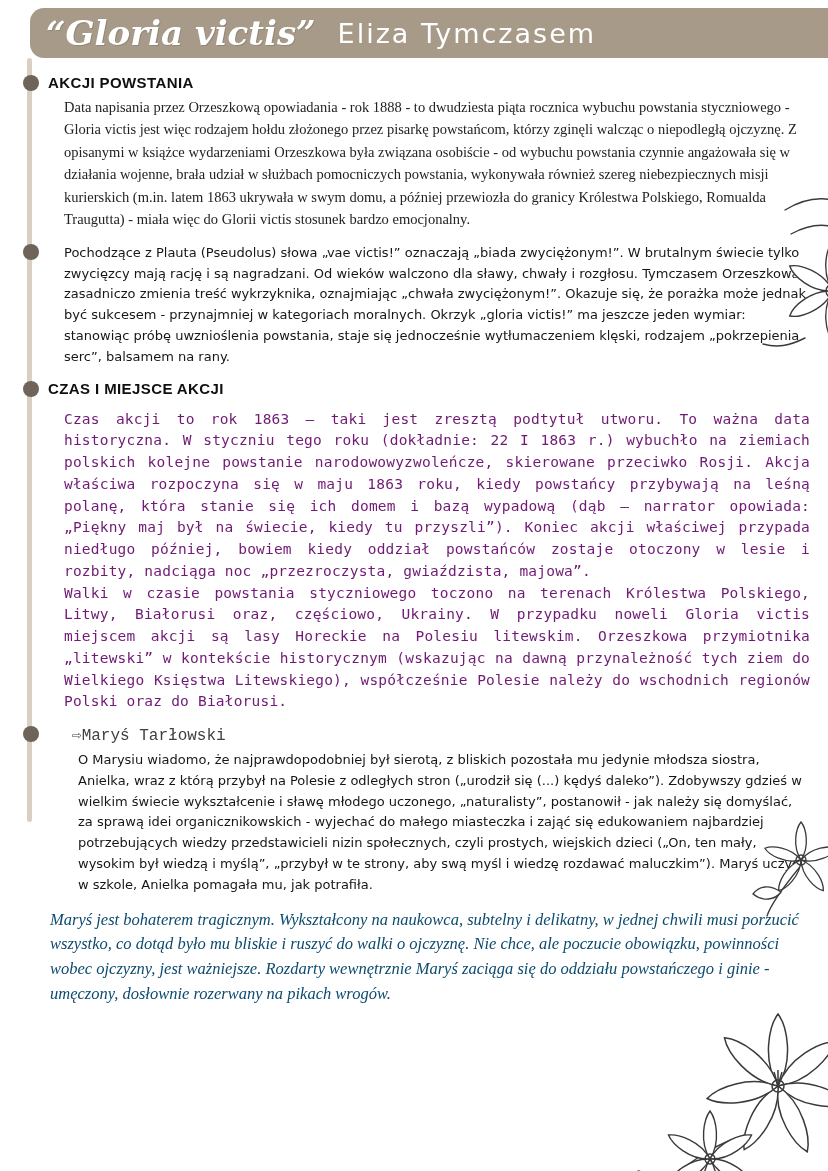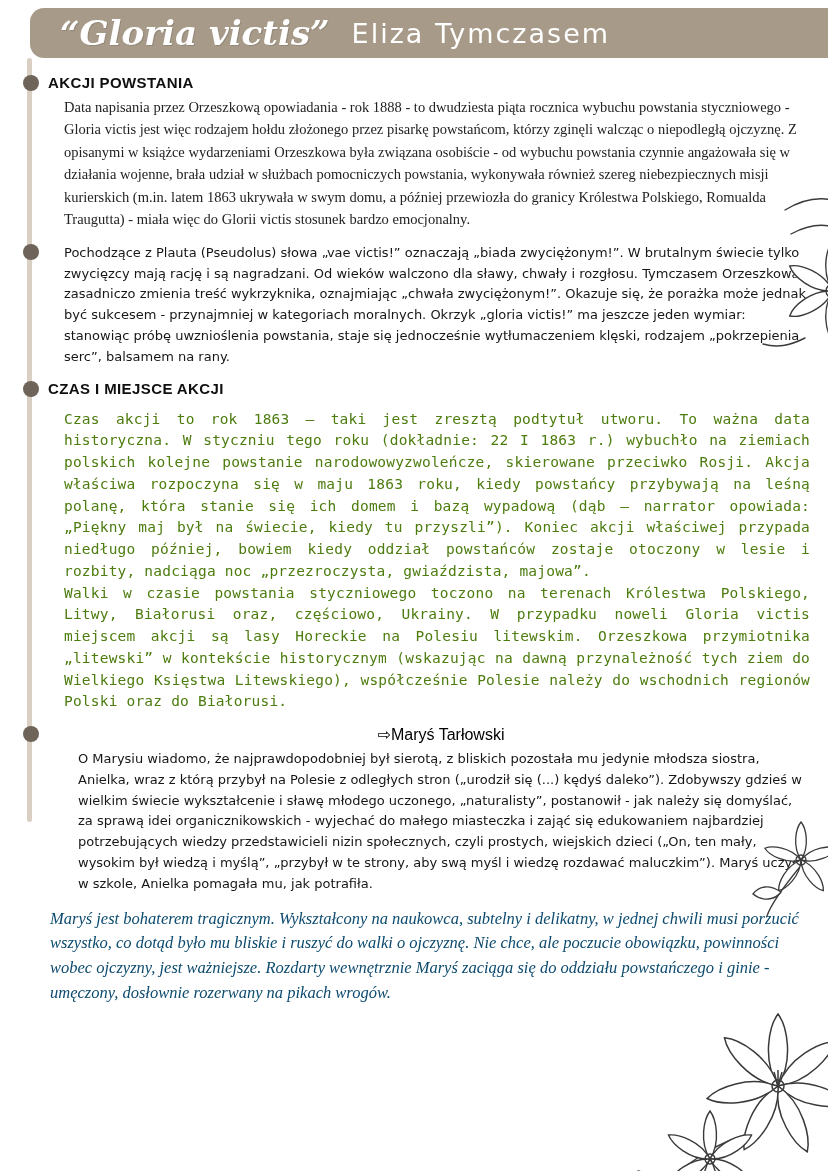--- a/index.html
+++ b/index.html
@@ -6,21 +6,21 @@
   html,body { background:#ffffff; }
   .page {
     position:relative; width:828px; height:1171px;
     background:#ffffff; overflow:hidden;
     font-family:"Liberation Serif", serif; color:#1c1c1c;
   }
   
   .topbar {
     position:absolute; left:30px; right:0; top:8px; height:50px;
     background:#a79a88; border-radius:14px 0 0 14px;
-    display:flex; align-items:center; padding-left:30px; gap:22px;
+    display:flex; align-items:center; padding-left:16px; gap:22px;
   }
   .topbar .title {
     font-family:"DejaVu Serif", serif; font-style:italic; font-weight:bold;
     color:#ffffff; font-size:34px; text-shadow:1px 1px 0 rgba(0,0,0,0.12);
     white-space:nowrap;
   }
   .topbar .author {
     font-family:"DejaVu Sans", sans-serif; color:#ffffff; font-size:27px;
     letter-spacing:2px; white-space:nowrap;
   }
@@ -38,27 +38,26 @@
   .section { position:relative; margin-bottom:12px; }
   .heading {
     font-family:"Liberation Sans", sans-serif; font-weight:bold;
     font-size:15px; letter-spacing:0.4px; color:#0f0f0f;
     margin-left:-16px; margin-bottom:5px;
   }
   .body-serif { font-family:"Liberation Serif", serif; font-size:14.5px; line-height:1.55; color:#222; }
   .body-hand  { font-family:"DejaVu Sans", sans-serif; font-size:13px; line-height:1.6; color:#161616; }
   .body-mono  {
     font-family:"DejaVu Sans Mono", monospace; font-size:14.5px; line-height:1.5;
-    letter-spacing:0.2px; text-align:justify; color:#4d7c0f;margin-top:12px;
+    letter-spacing:0.2px; text-align:justify; color:#701a75;margin-top:12px;
   }
   .body-mono p + p { margin-top:0; }
   .character {
-    font-family:Liberation Sans, sans-serif; font-size:16px; color:#000000;
+    font-family:Liberation Mono, monospace; font-size:16px; color:#404040;
     margin:2px 0 5px 8px;
-    text-align:center;
   }
   .indented { padding-left:14px; }
   .closing {
     font-family:"Liberation Serif", serif; font-style:italic;
     font-size:16.5px; line-height:1.5; color:#0c4a6e;
     margin-top:10px; margin-left:-14px; width:774px;
   }
   
   .flower { position:absolute; pointer-events:none; }
   .flower-top { right:-25px; top:188px; }

